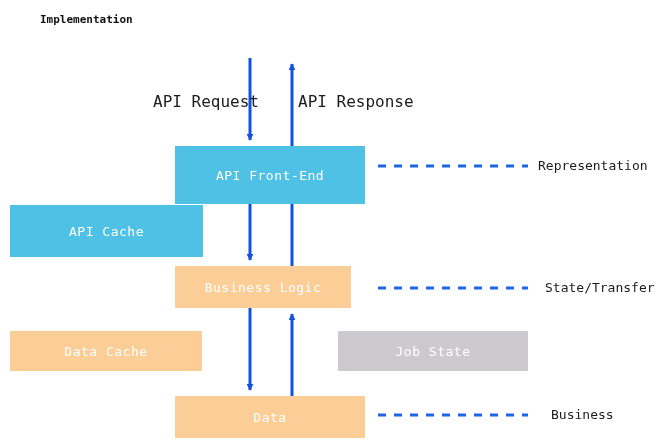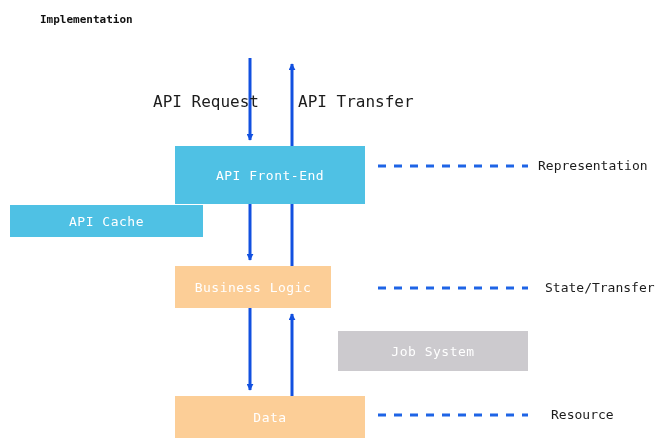--- a/index.html
+++ b/index.html
@@ -101,40 +101,43 @@
     </g>
     <g>
       <line x1="378" y1="288" x2="528" y2="288" stroke="#1E64E6" stroke-width="3" stroke-dasharray="8 8"></line>
     </g>
     <g>
       <line x1="378" y1="415" x2="528" y2="415" stroke="#1E64E6" stroke-width="3" stroke-dasharray="8 8"></line>
     </g>
   </svg>
 
   <div class="edge-label" style="left:153px; top:92px;">API Request</div>
-  <div class="edge-label" style="left:298px; top:92px;">API Transfer</div>
+  <div class="edge-label" style="left:298px; top:92px;">API Response</div>
 
   <div class="box" style="left:175px; top:146px; width:190px; height:58px; background:#4FC1E4;">
     <span>API Front-End</span>
   </div>
 
-  <div class="box" style="left:10px; top:205px; width:193px; height:32px; background:#4FC1E4;">
+  <div class="box" style="left:10px; top:205px; width:193px; height:52px; background:#4FC1E4;">
     <span>API Cache</span>
   </div>
 
-  <div class="box" style="left:175px; top:266px; width:156px; height:42px; background:#FCCE97;">
+  <div class="box" style="left:175px; top:266px; width:176px; height:42px; background:#FCCE97;">
     <span>Business Logic</span>
   </div>
 
+  <div class="box" style="left:10px; top:331px; width:192px; height:40px; background:#FCCE97;">
+    <span>Data Cache</span>
+  </div>
 
   <div class="box" style="left:338px; top:331px; width:190px; height:40px; background:#CCCACE;">
-    <span>Job System</span>
+    <span>Job State</span>
   </div>
 
   <div class="box" style="left:175px; top:396px; width:190px; height:42px; background:#FCCE97;">
     <span>Data</span>
   </div>
 
   <div class="side-label" style="left:538px; top:158px;">Representation</div>
   <div class="side-label" style="left:545px; top:280px;">State/Transfer</div>
-  <div class="side-label" style="left:551px; top:407px;">Resource</div>
+  <div class="side-label" style="left:551px; top:407px;">Business</div>
 
 </div>
 
 </body></html>

